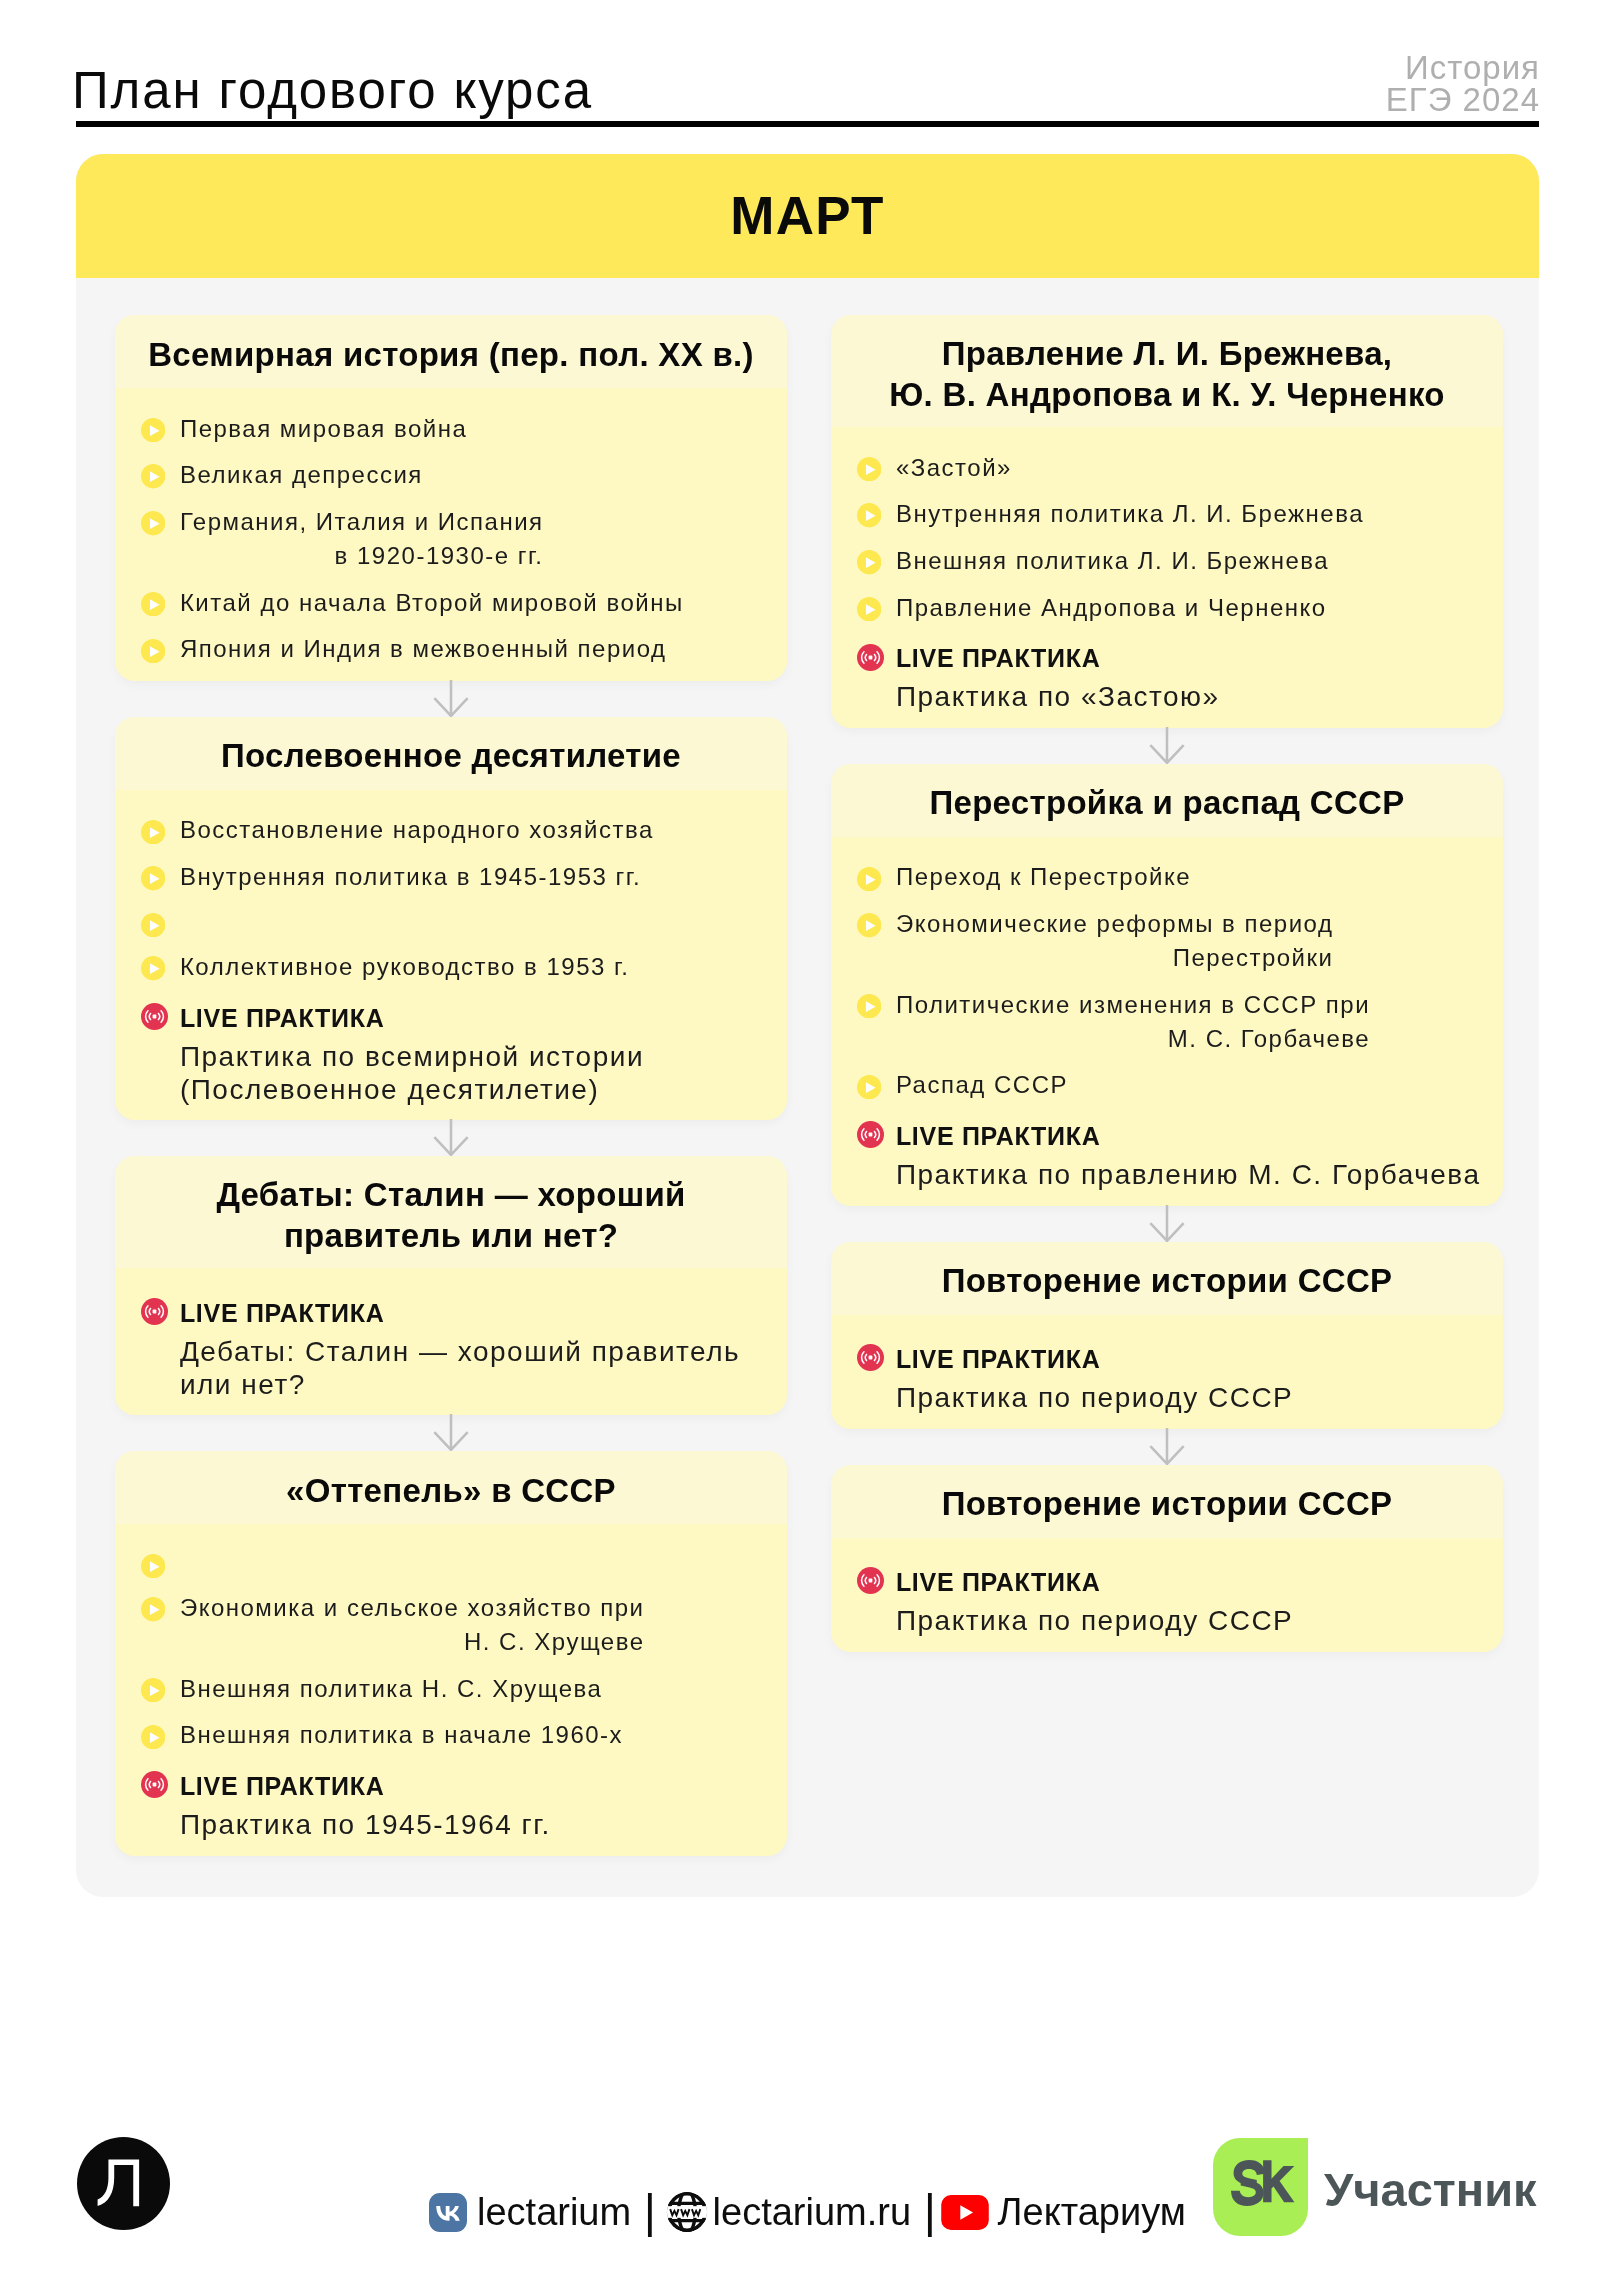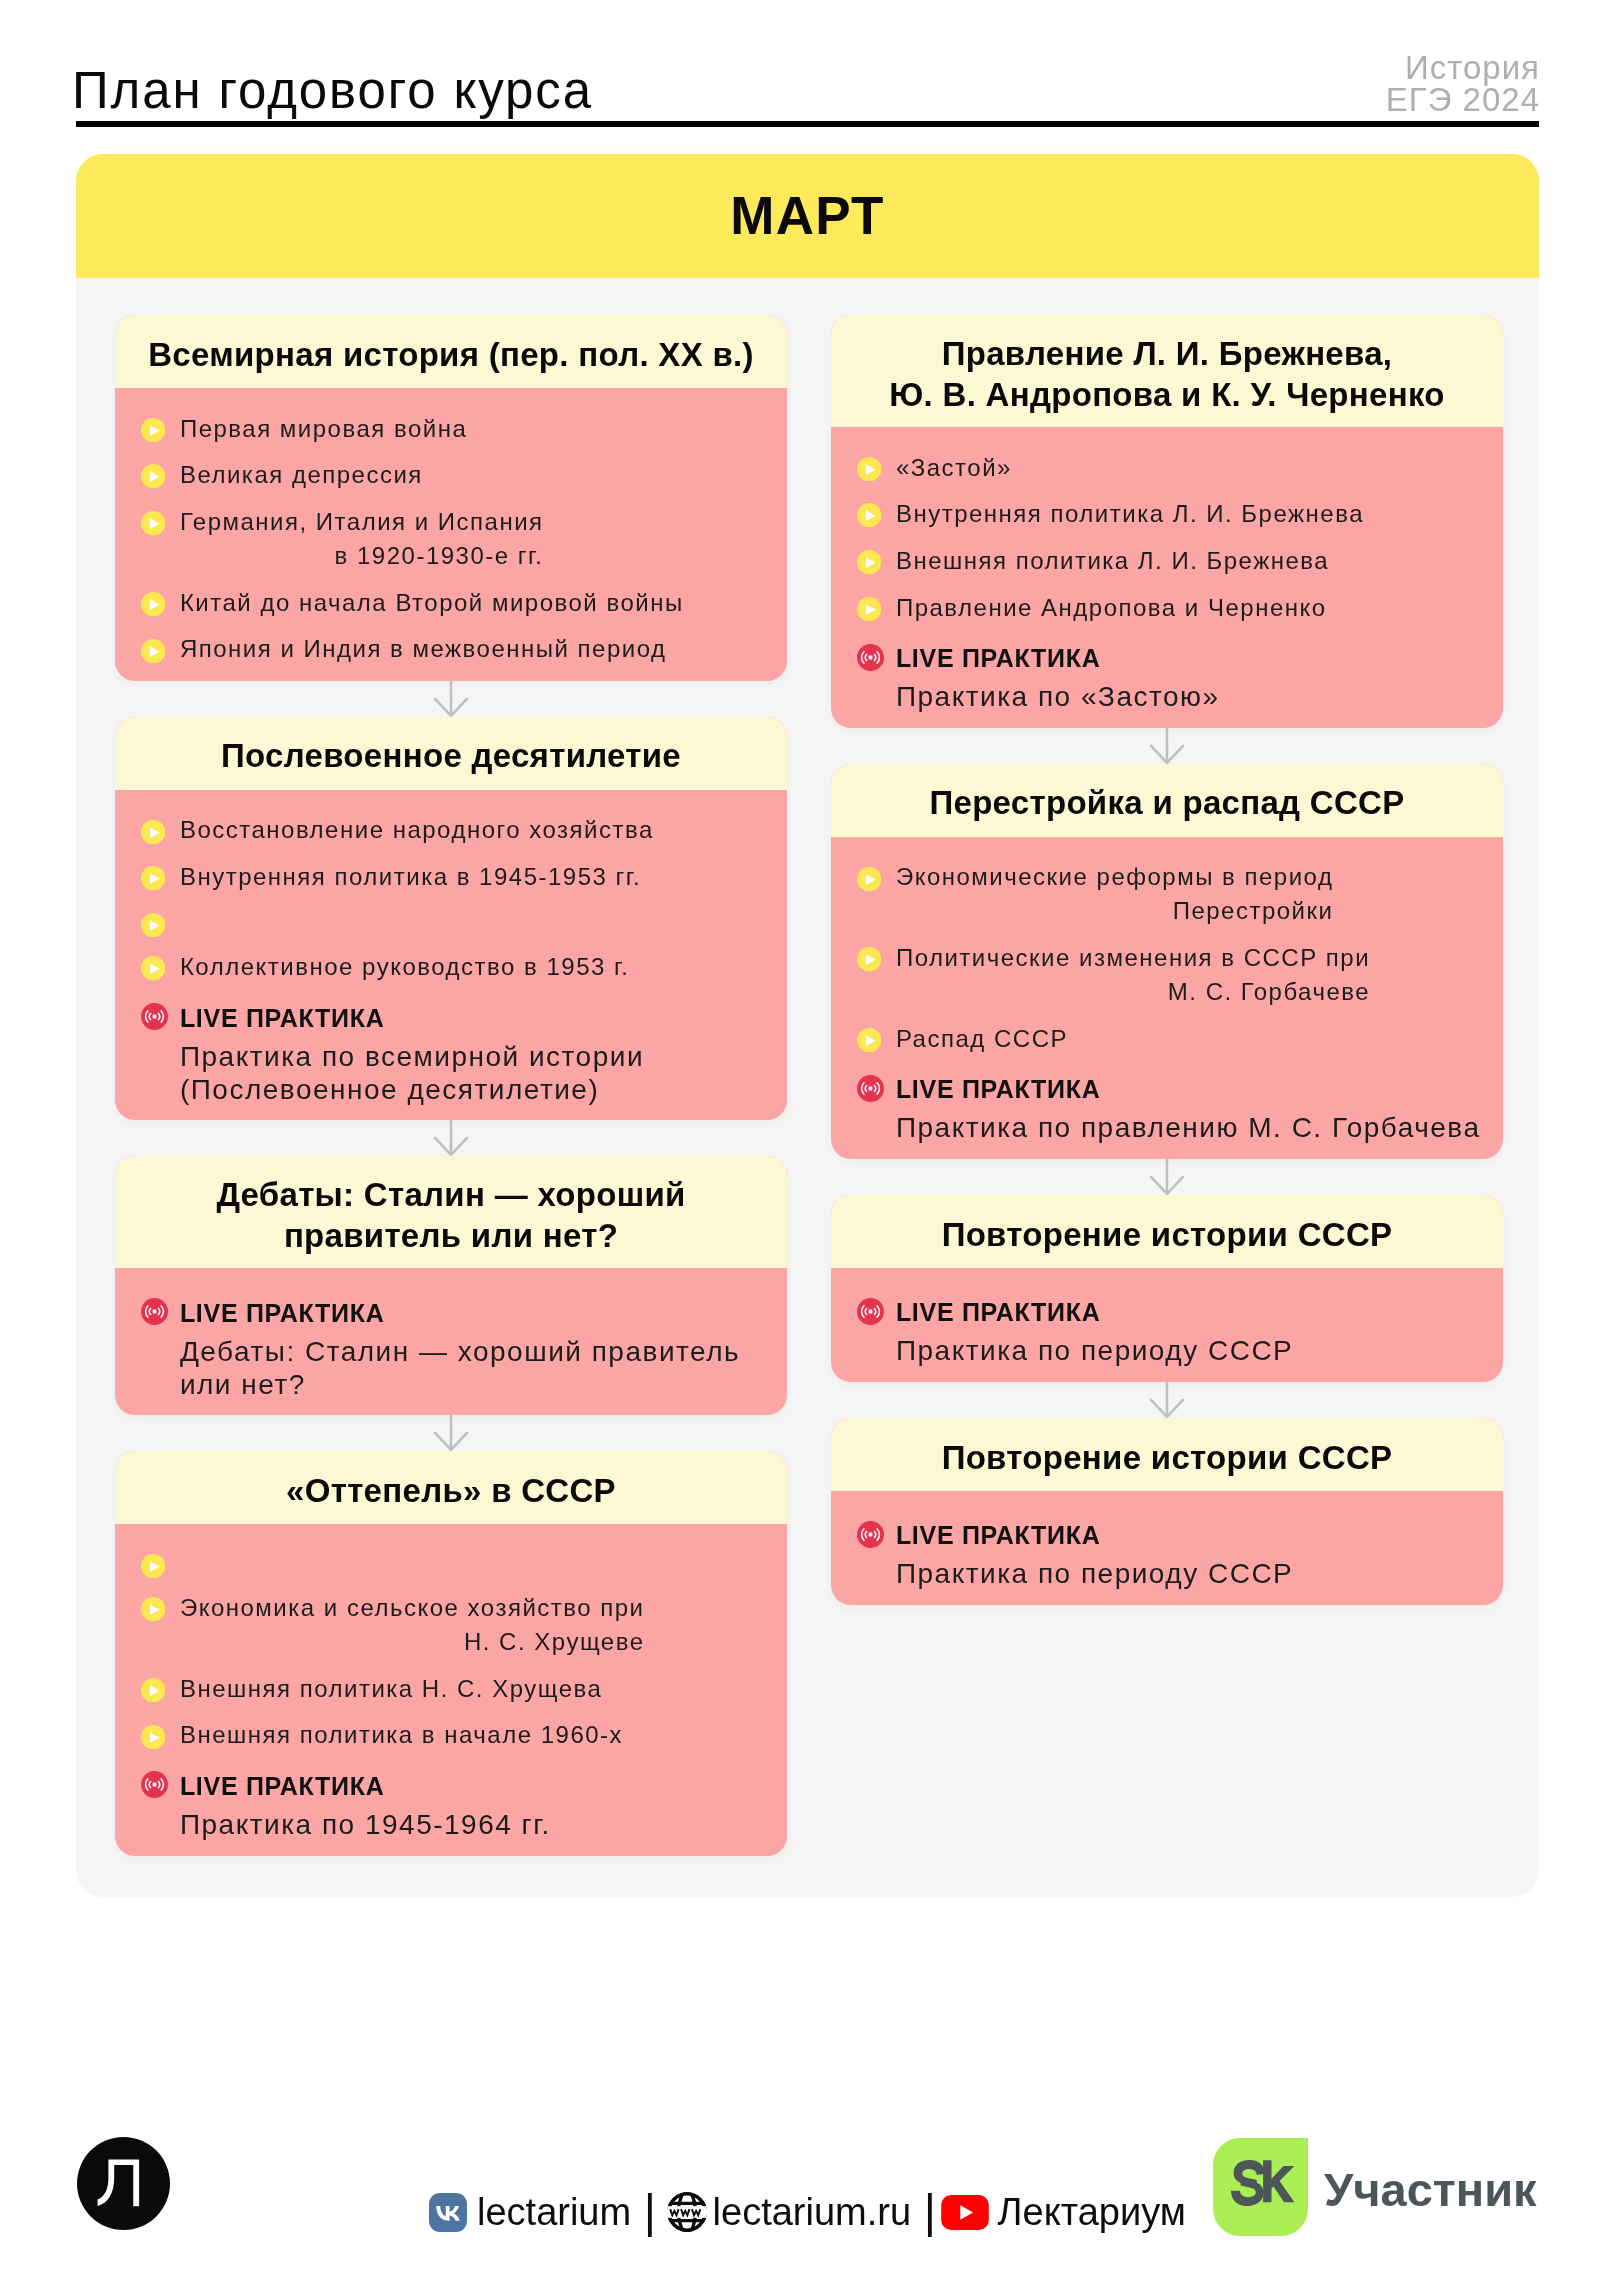--- a/index.html
+++ b/index.html
@@ -14,21 +14,21 @@
 
   
   .panel{position:absolute;left:76px;top:154px;width:1463px;border-radius:27px;background:var(--panel-gray,#F5F5F5);}
   .month{height:124px;border-radius:27px 27px 0 0;background:var(--banner-yellow,#FDE95A);display:flex;align-items:center;justify-content:center;}
   .month span{font-size:53px;font-weight:700;color:#0A0A0A;letter-spacing:1.2px;position:relative;top:-0.9px;}
   .cols{display:flex;padding:37px 35px 41px 39px;}
   .col{width:672px;display:flex;flex-direction:column;}
   .col.left{margin-right:44px;}
 
   
-  .card{background:#fca5a5;border-radius:20px;overflow:hidden;box-shadow:0 4.5px 12.7px -3.6px rgba(0,0,0,0.055);}
+  .card{background:#fef9c3;border-radius:20px;overflow:hidden;box-shadow:0 4.5px 12.7px -3.6px rgba(0,0,0,0.055);}
   .card-head{background:var(--card-header-yellow,#FCF8D4);height:73px;display:flex;align-items:center;justify-content:center;text-align:center;padding:0 22px;box-sizing:border-box;}
   .card-head.two{height:112px;}
   .card-head span{display:block;font-size:33px;font-weight:700;color:#0A0A0A;line-height:41px;letter-spacing:0.3px;position:relative;top:2.7px;}
   .card-body{padding:23.5px 7.2px 14.5px 26px;}
   .item{display:flex;align-items:flex-start;}
   .item + .item{margin-top:12.7px;}
   .bullet{flex:0 0 auto;width:24.4px;height:24.4px;margin-right:14.5px;margin-top:6.3px;line-height:0;}
   .itext{font-size:24px;line-height:34px;color:#1C1C1C;letter-spacing:1.5px;white-space:nowrap;text-align:right;}
   .live-title{font-size:25px;font-weight:700;color:#111;letter-spacing:0.7px;line-height:43px;}
   .live-sub{font-size:28px;line-height:33px;color:#1C1C1C;letter-spacing:1.5px;white-space:nowrap;}
@@ -282,20 +282,27 @@
           <div class="arrow" data-name="flow-arrow">
             <svg width="36" height="36" viewBox="0 0 40 40" data-name="down-arrow-icon" style="overflow:visible">
               <path d="M20 -1 V38.5 M1.5 19 L20 38.8 L38.5 19" stroke="#BFBFBF" stroke-width="2.8" fill="none" stroke-linecap="butt" stroke-linejoin="miter"></path>
             </svg>
           </div>
           <div class="card" data-name="topic-card">
             <div class="card-head" data-name="card-header">
               <span data-name="card-title">Перестройка и распад СССР</span>
             </div>
             <div class="card-body" data-name="card-body">
+              <div class="item" data-name="lesson-item">
+                <span class="bullet" data-name="play-bullet"><svg viewBox="0 0 30 30" width="24.4" height="24.4" data-name="play-bullet-icon">
+                    <circle cx="15" cy="15" r="15" fill="#FDE84F"></circle>
+                    <path d="M11.0 9.0 L22.8 15.6 L11.0 22.2 Z" fill="#fff"></path>
+                  </svg></span>
+                <span class="itext" data-name="lesson-label">Переход к Перестройке</span>
+              </div>
               <div class="item" data-name="lesson-item">
                 <span class="bullet" data-name="play-bullet"><svg viewBox="0 0 30 30" width="24.4" height="24.4" data-name="play-bullet-icon">
                     <circle cx="15" cy="15" r="15" fill="#FDE84F"></circle>
                     <path d="M11.0 9.0 L22.8 15.6 L11.0 22.2 Z" fill="#fff"></path>
                   </svg></span>
                 <span class="itext" data-name="lesson-label">Экономические реформы в период<br>Перестройки</span>
               </div>
               <div class="item" data-name="lesson-item">
                 <span class="bullet" data-name="play-bullet"><svg viewBox="0 0 30 30" width="24.4" height="24.4" data-name="play-bullet-icon">
                     <circle cx="15" cy="15" r="15" fill="#FDE84F"></circle>

